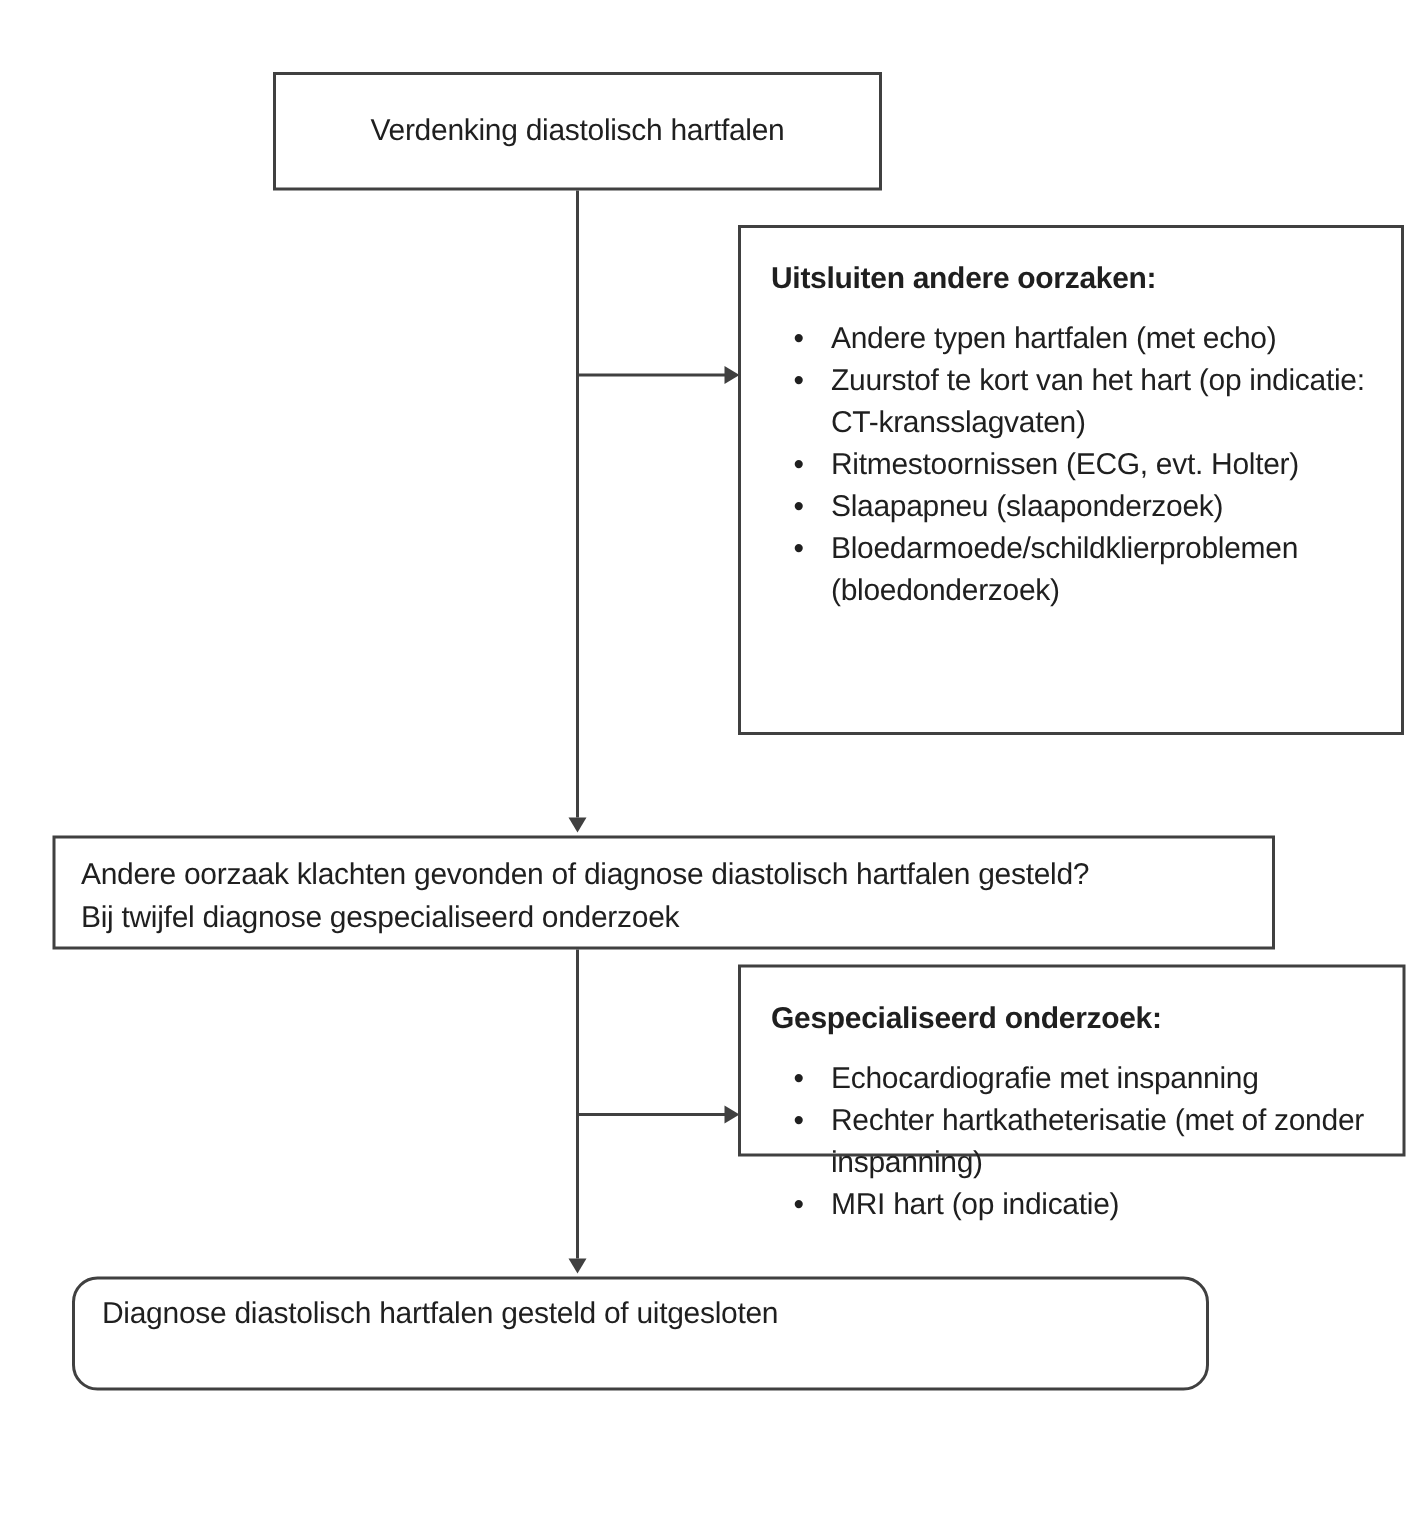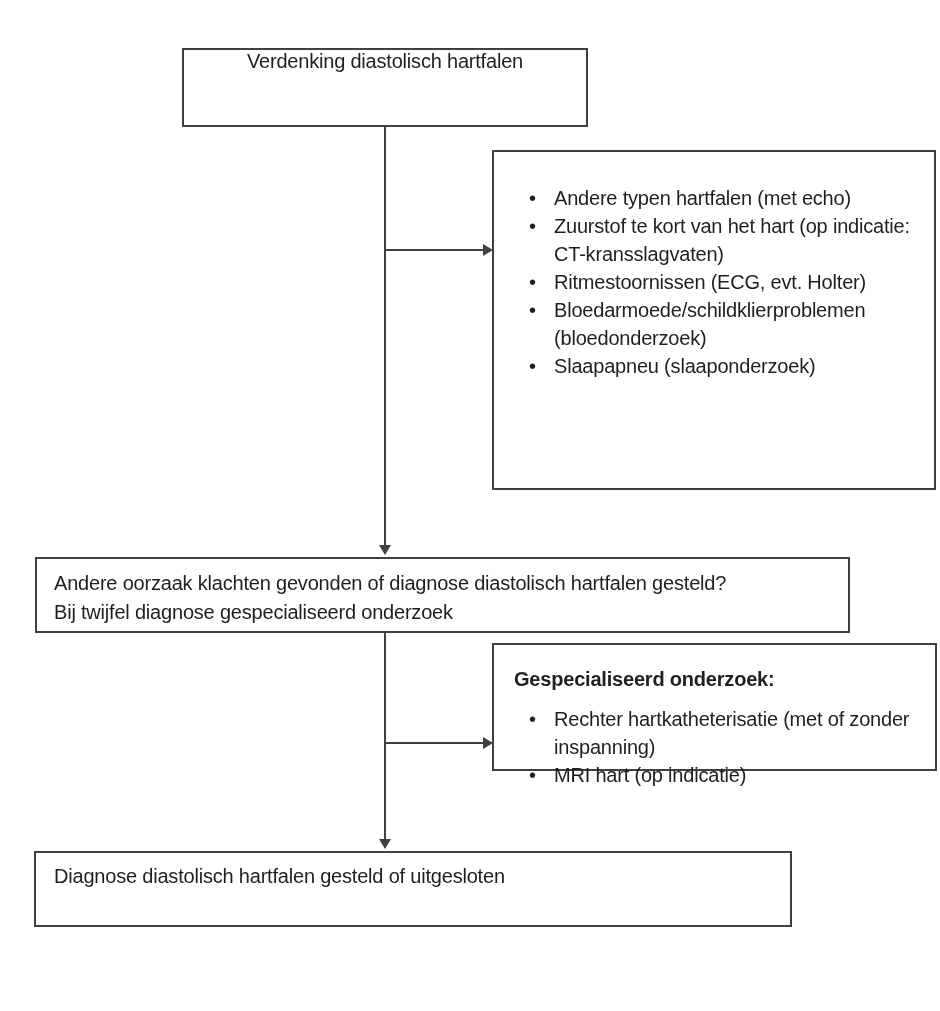--- a/index.html
+++ b/index.html
@@ -19,21 +19,21 @@
     overflow: hidden;
   }
   .box {
     position: absolute;
     border: 2px solid #404040;
     background: #ffffff;
     box-sizing: border-box;
   }
   .center-label {
     display: flex;
-    align-items: flex-start;
+    align-items: center;
     justify-content: center;
     text-align: center;
   }
   .list-box {
     padding: 20px 8px 0 20px;
     line-height: 28px;
   }
   .list-heading {
     font-weight: bold;
   }
@@ -91,45 +91,47 @@
     <span>Verdenking diastolisch hartfalen</span>
   </div>
 
   <div class="vline" style="left:384px; top:127px; height:418px;"></div>
   <div class="arrow-down" style="left:379px; top:545px;"></div>
 
   <div class="hline" style="left:385px; top:249px; width:99px;"></div>
   <div class="arrow-right" style="left:483px; top:244px;"></div>
 
   <div class="box list-box" style="left:492px; top:150px; width:444px; height:340px;">
+    <div class="list-heading">Uitsluiten andere oorzaken:</div>
     <ul class="bullets">
       <li>Andere typen hartfalen (met echo)</li>
       <li>Zuurstof te kort van het hart (op indicatie: CT-kransslagvaten)</li>
       <li>Ritmestoornissen (ECG, evt. Holter)</li>
+      <li>Slaapapneu (slaaponderzoek)</li>
       <li>Bloedarmoede/schildklierproblemen (bloedonderzoek)</li>
-      <li>Slaapapneu (slaaponderzoek)</li>
     </ul>
   </div>
 
   <div class="box text-box" style="left:35px; top:557px; width:815px; height:76px; padding:10px 10px 0 17px;">
     <div>Andere oorzaak klachten gevonden of diagnose diastolisch hartfalen gesteld?</div>
     <div>Bij twijfel diagnose gespecialiseerd onderzoek</div>
   </div>
 
   <div class="vline" style="left:384px; top:633px; height:206px;"></div>
   <div class="arrow-down" style="left:379px; top:839px;"></div>
 
   <div class="hline" style="left:385px; top:742px; width:99px;"></div>
   <div class="arrow-right" style="left:483px; top:737px;"></div>
 
   <div class="box list-box" style="left:492px; top:643px; width:445px; height:128px;">
     <div class="list-heading">Gespecialiseerd onderzoek:</div>
     <ul class="bullets">
+      <li>Echocardiografie met inspanning</li>
       <li>Rechter hartkatheterisatie (met of zonder inspanning)</li>
       <li>MRI hart (op indicatie)</li>
     </ul>
   </div>
 
-  <div class="box text-box" style="left:34px; top:851px; width:758px; height:76px; padding:9px 10px 0 18px;">
+  <div class="box text-box" style="left:48px; top:851px; width:758px; height:76px; padding:9px 10px 0 18px;border-radius:17px;">
     <span>Diagnose diastolisch hartfalen gesteld of uitgesloten</span>
   </div>
 
 </div>
 
 </body></html>

